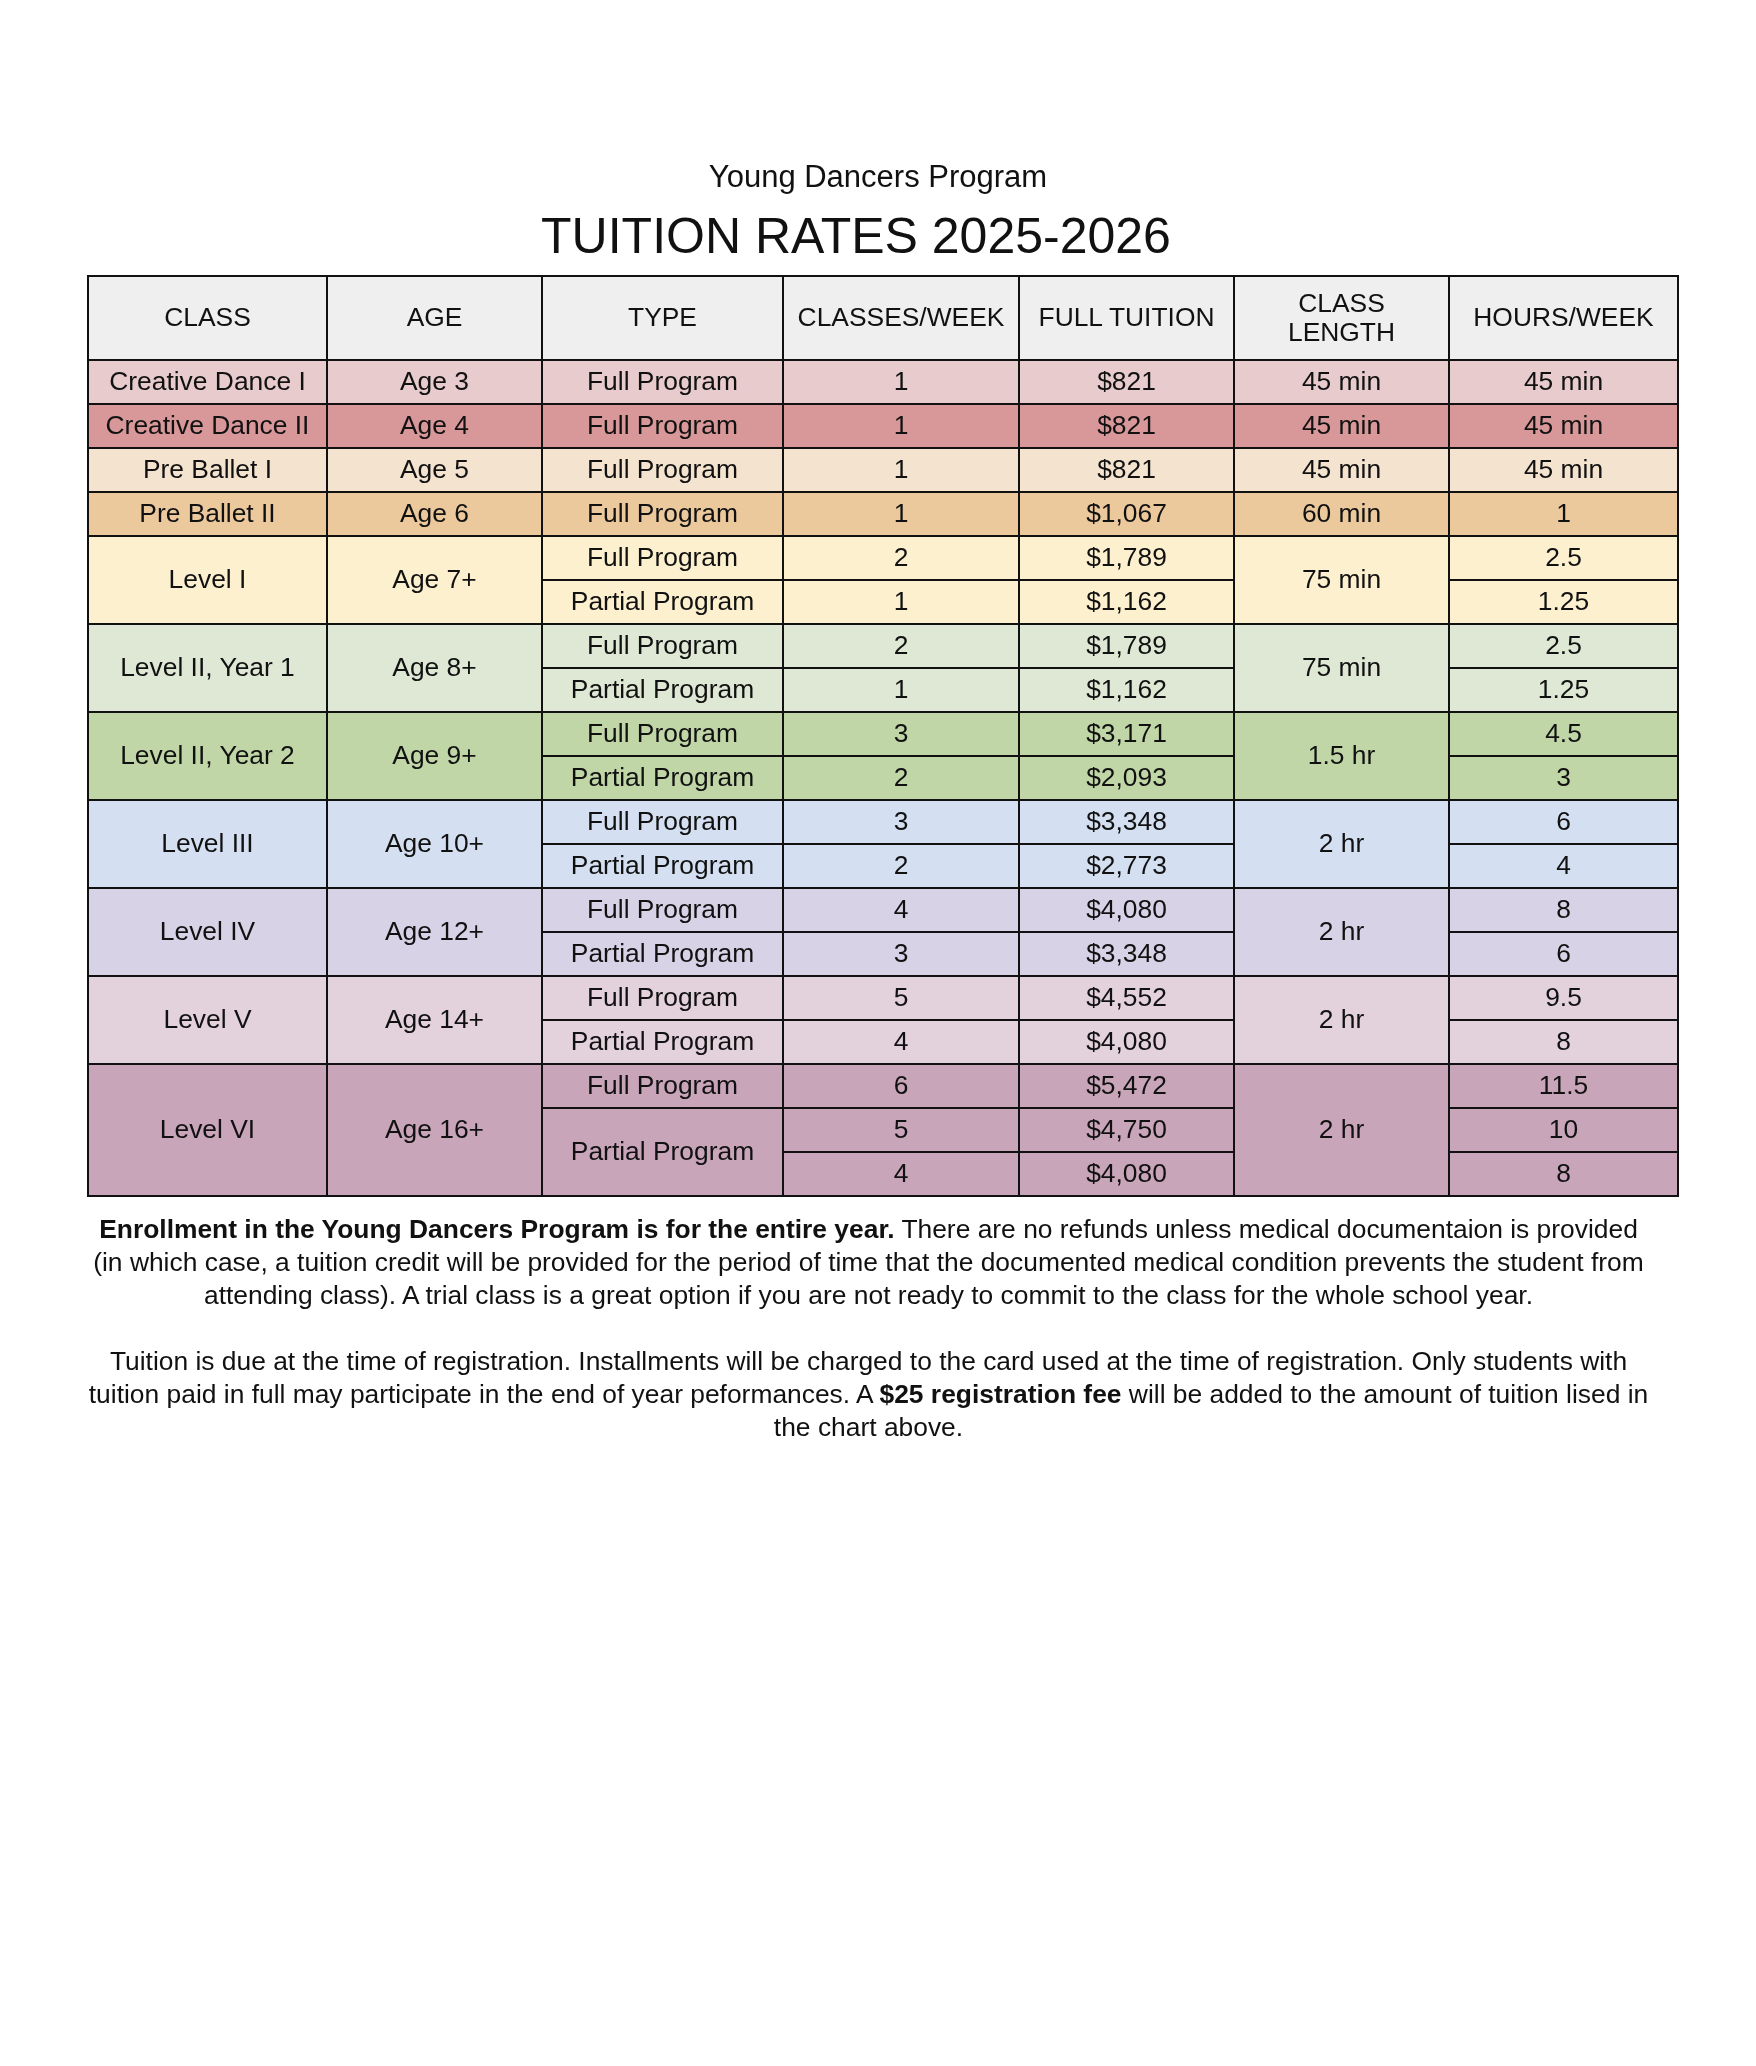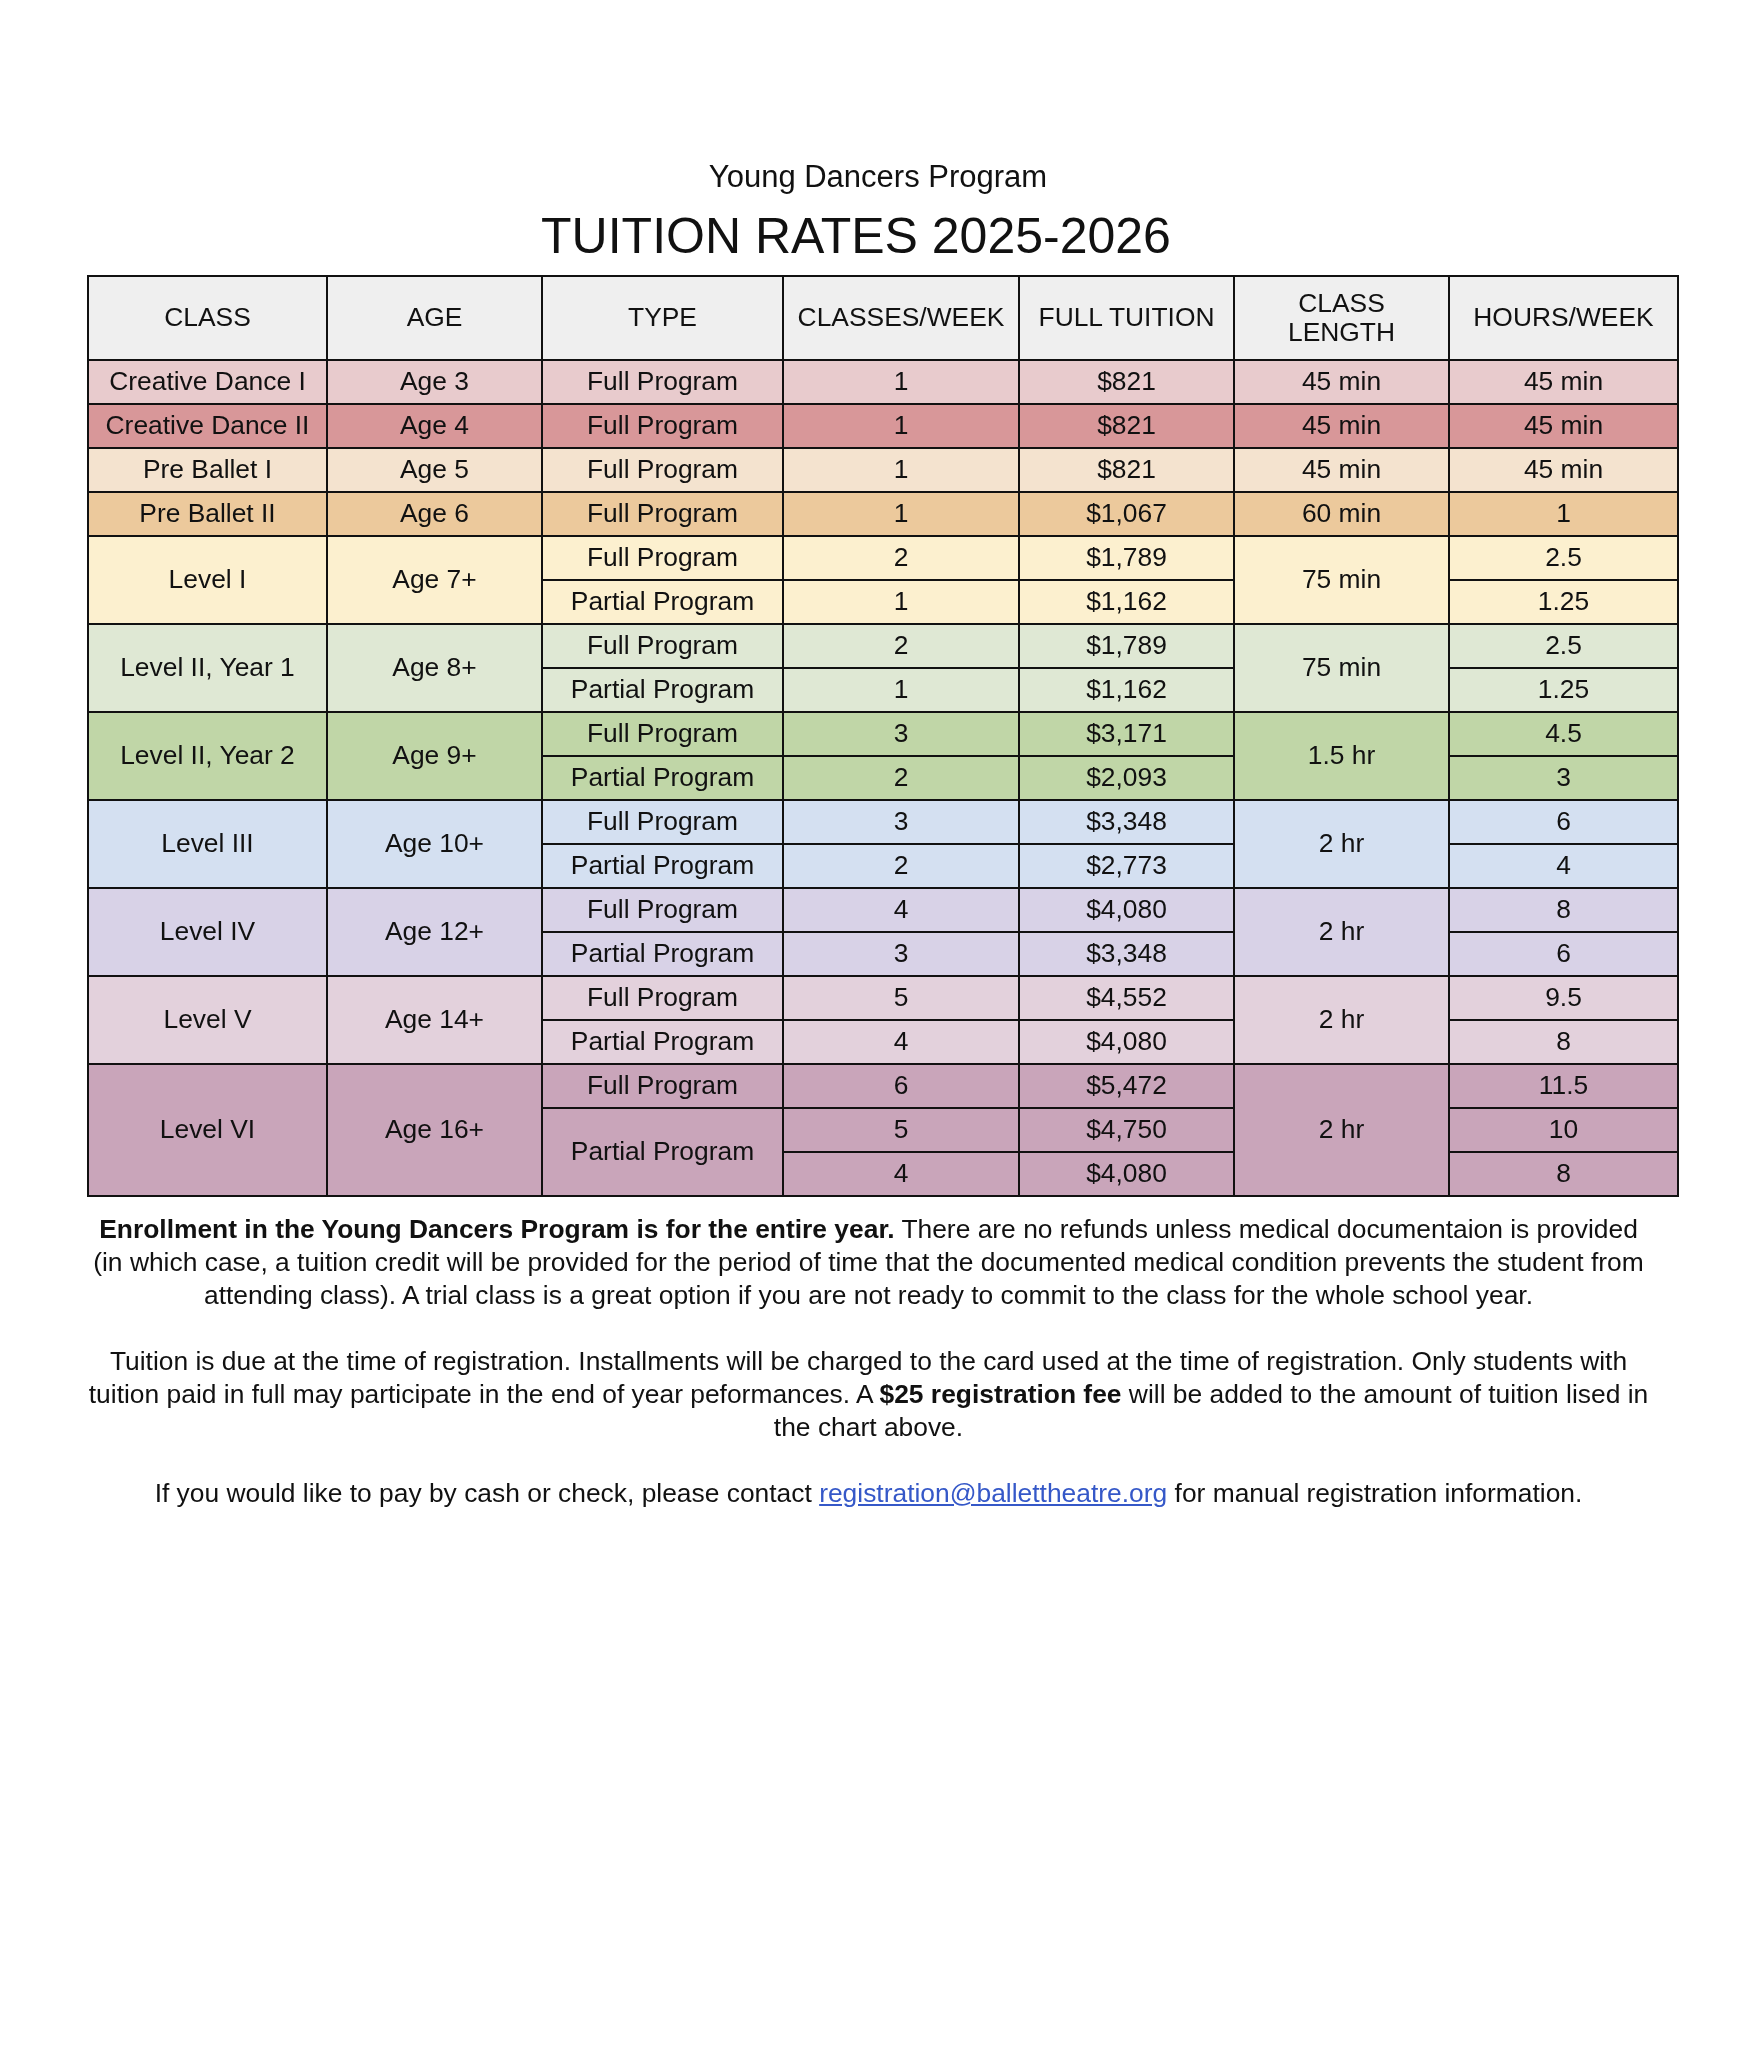--- a/index.html
+++ b/index.html
@@ -201,15 +201,14 @@
       <td>4</td>
       <td>$4,080</td>
       <td>8</td>
     </tr>
   </tbody>
 </table>
 
 <div class="notes">
   <p><b>Enrollment in the Young Dancers Program is for the entire year.</b><span> There are no refunds unless medical documentaion is provided (in which case, a tuition credit will be provided for the period of time that the documented medical condition prevents the student from attending class). A trial class is a great option if you are not ready to commit to the class for the whole school year.</span></p>
   <p><span>Tuition is due at the time of registration. Installments will be charged to the card used at the time of registration. Only students with tuition paid in full may participate in the end of year peformances. A </span><b>$25 registration fee</b><span> will be added to the amount of tuition lised in the chart above.</span></p>
-  <p><span>If you would like to pay by cash or check, please contact </span><a class="link">registration@ballettheatre.org</a><span> for manual registration information.</span></p>
 </div>
 
 
 </body></html>

